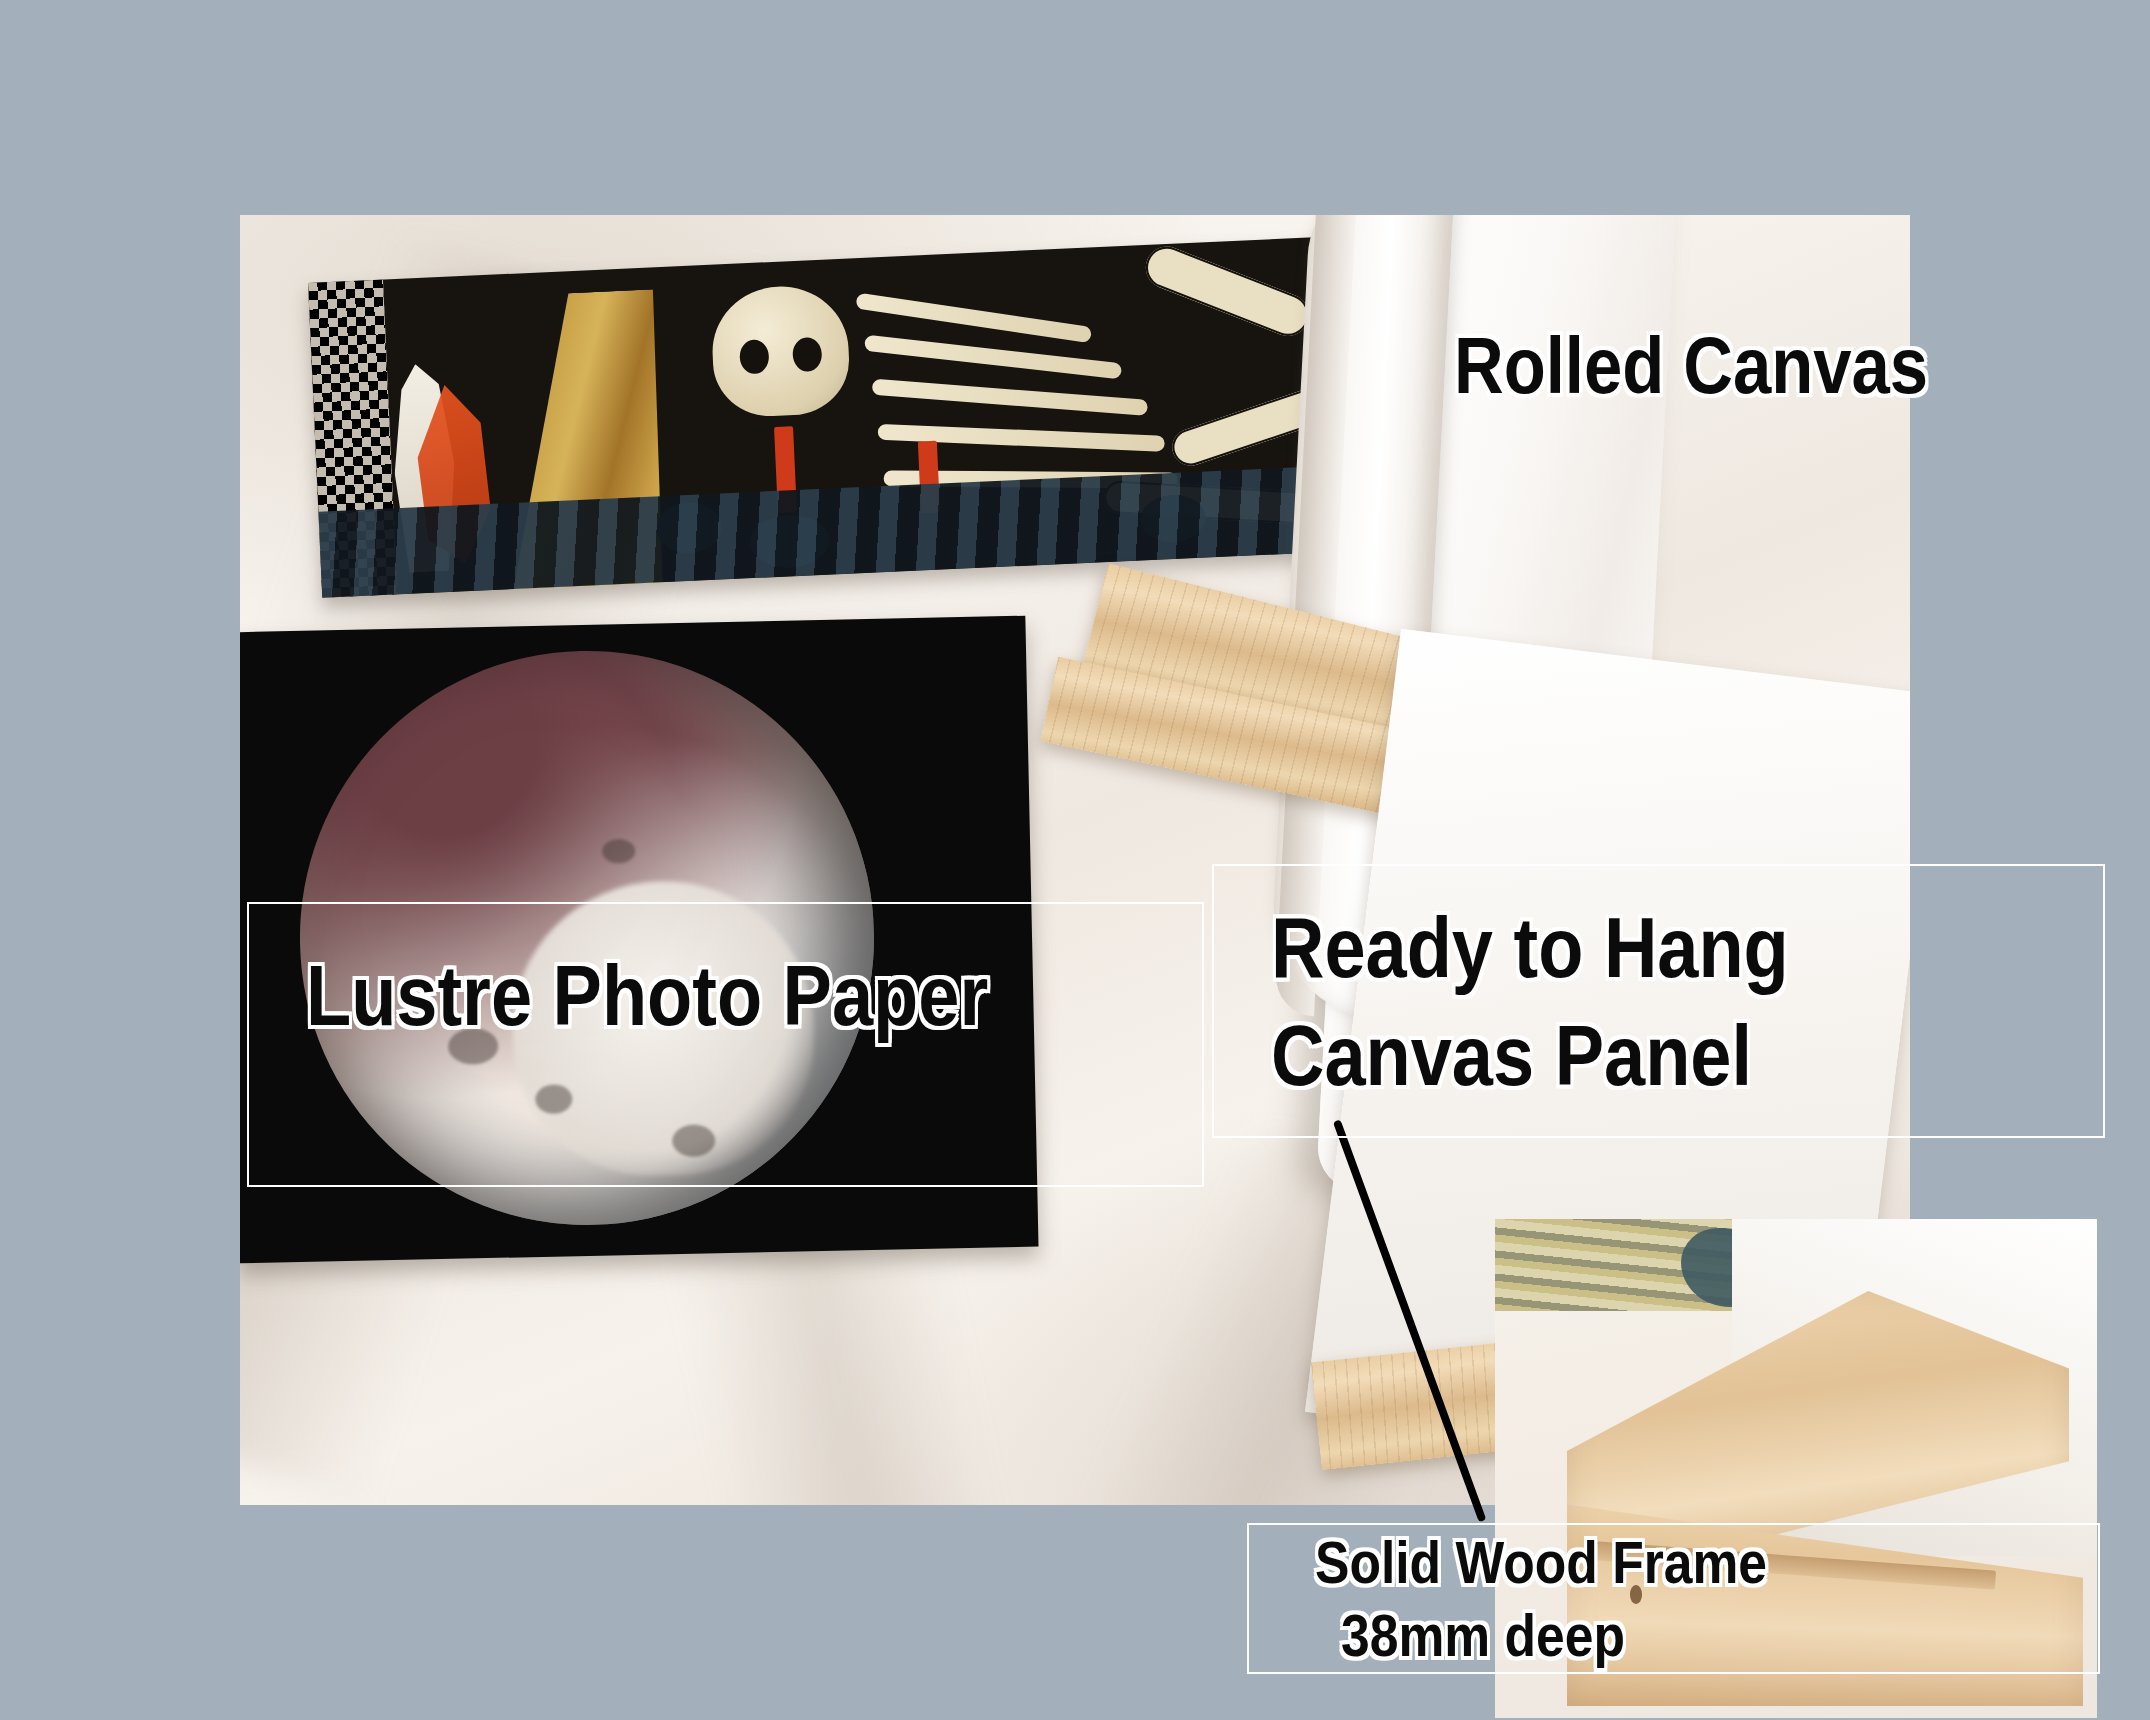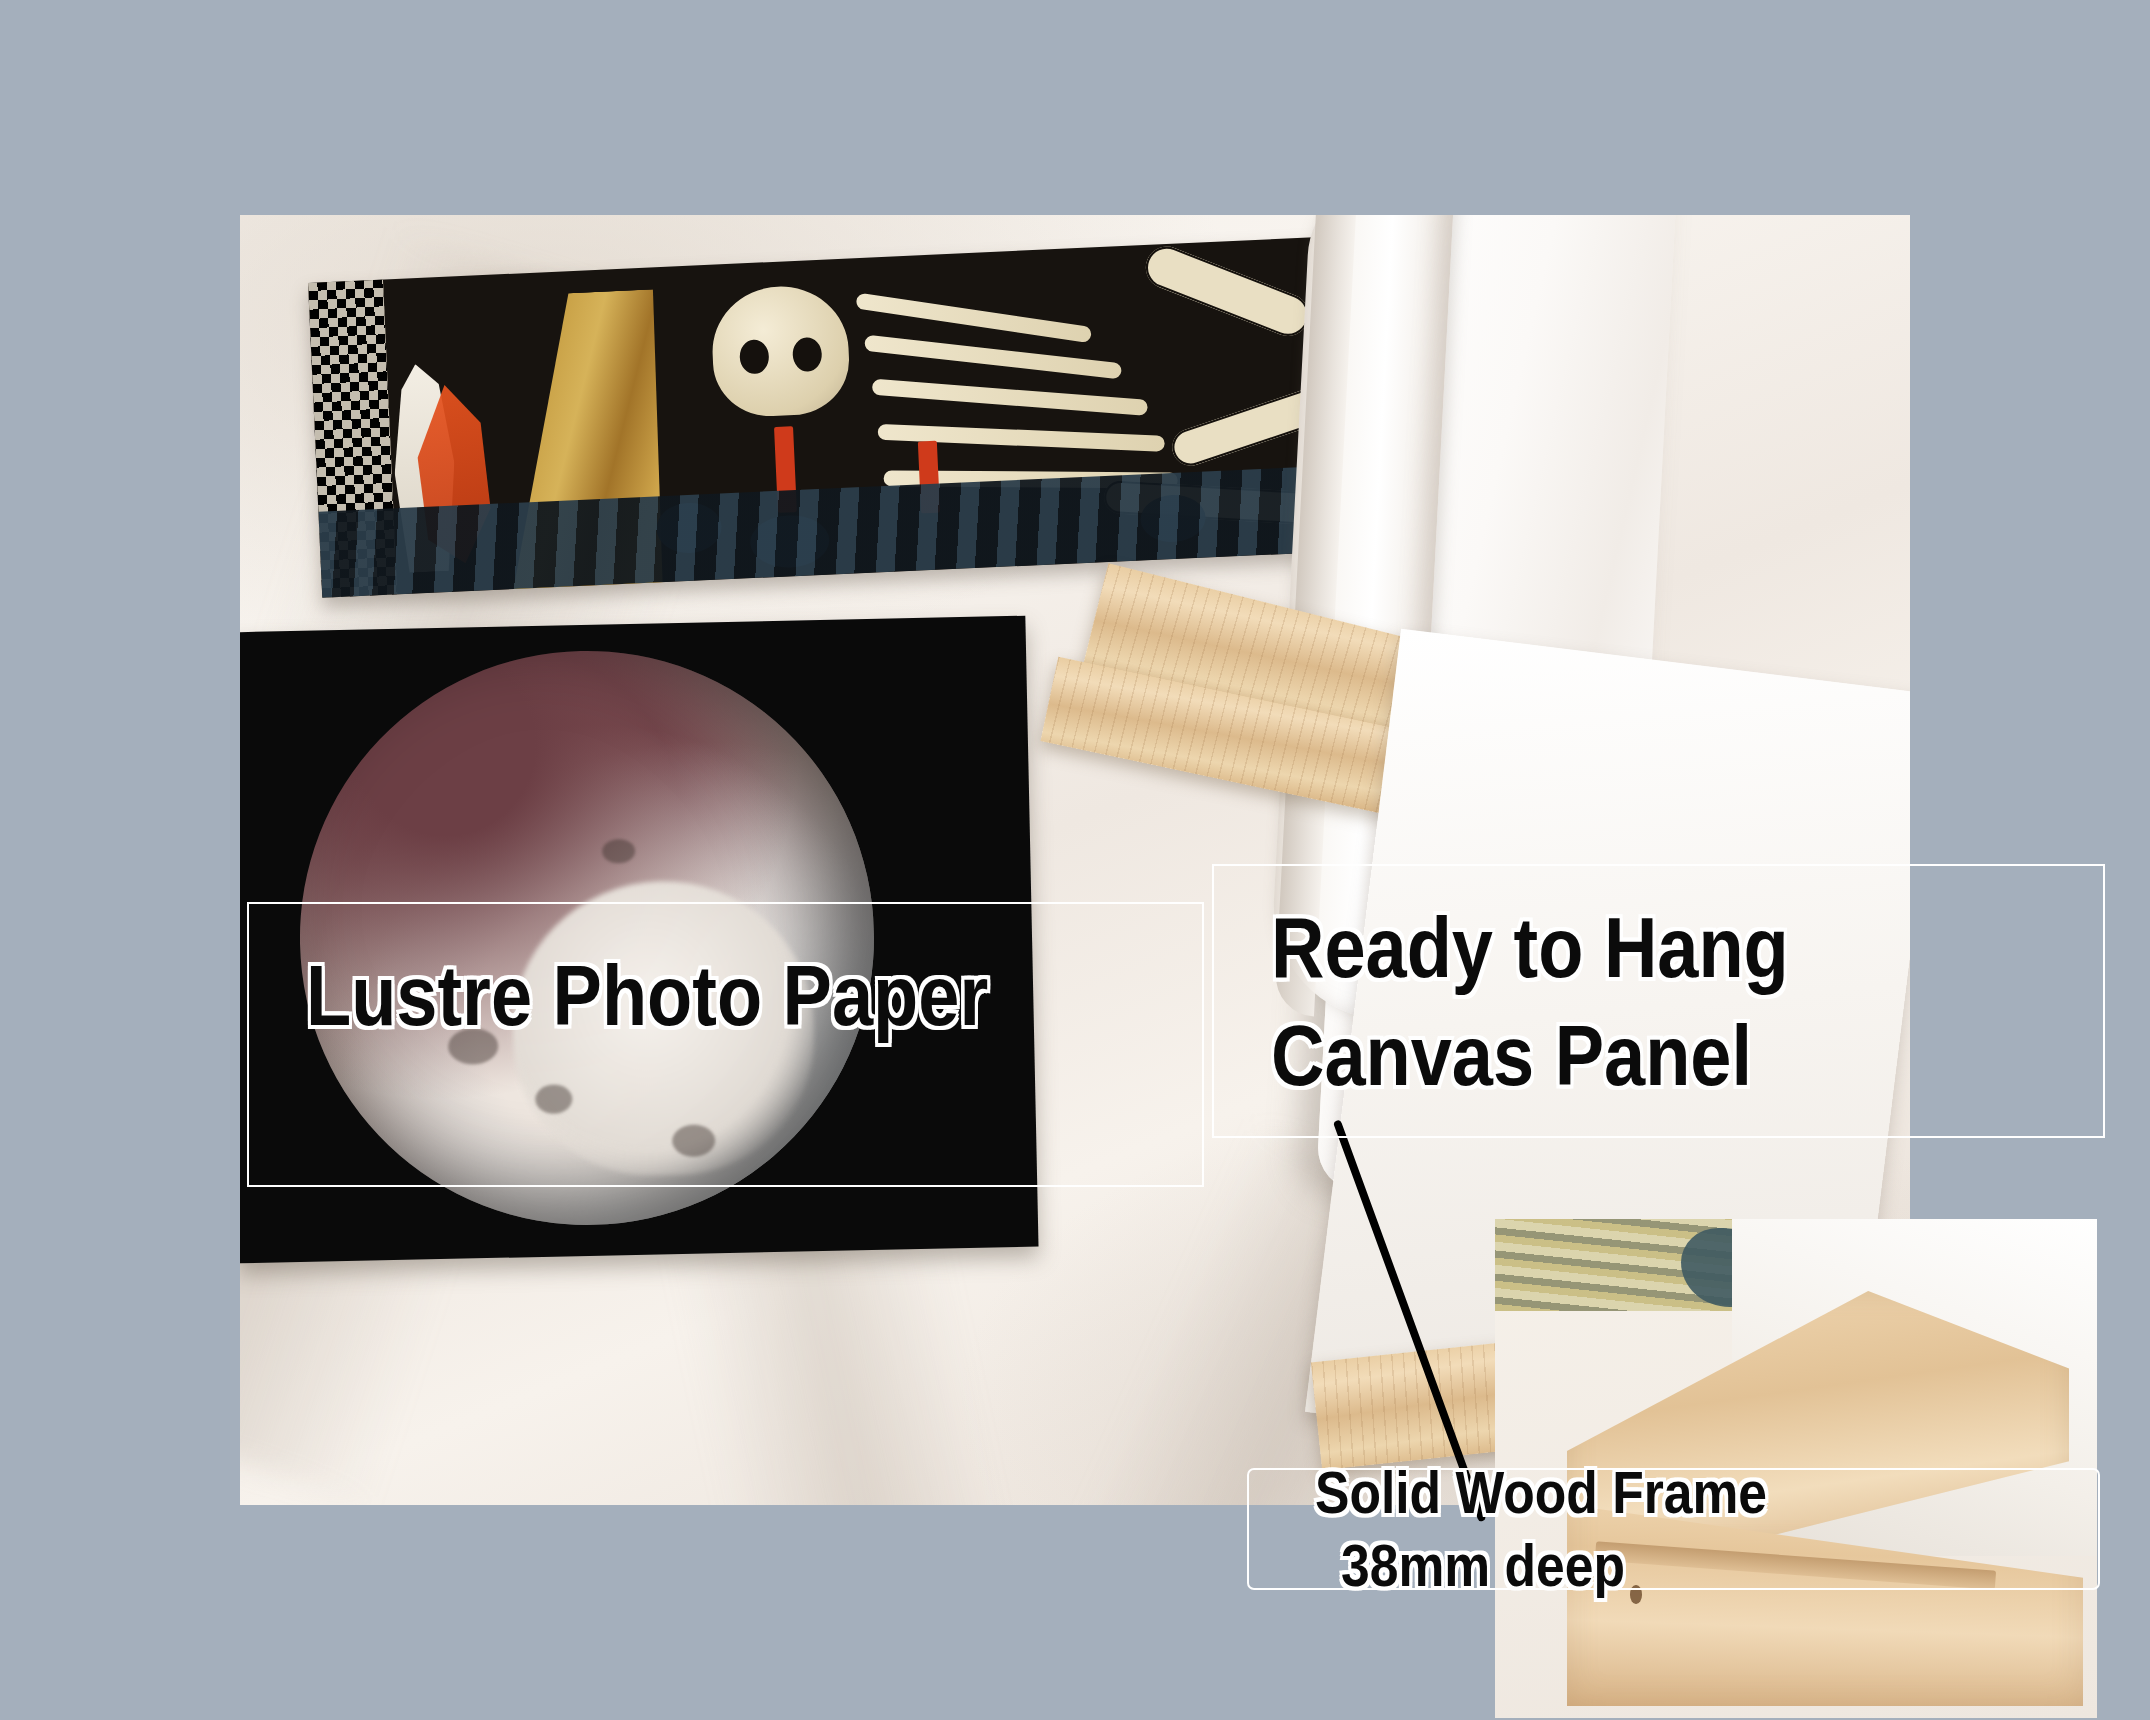--- a/index.html
+++ b/index.html
@@ -263,21 +263,21 @@
 
   #callout-rolled-sub{left:1484px;top:409px;width:620px;height:166px;}
   #callout-rolled-sub .clabel{font-size:44px;line-height:54px;transform-origin:left center;margin-left:13px;}
 
   #callout-lustre{left:247px;top:902px;width:957px;height:285px;}
   #callout-lustre .clabel{font-size:86px;line-height:90px;transform-origin:left center;margin-left:57px;margin-top:-100px;}
 
   #callout-ready{left:1212px;top:864px;width:893px;height:274px;}
   #callout-ready .clabel{font-size:86px;line-height:108px;transform-origin:left center;margin-left:57px;}
 
-  #callout-wood{left:1247px;top:1468px;width:853px;height:122px;border-radius:7px;}
+  #callout-wood{left:1247px;top:1523px;width:853px;height:151px;}
   #callout-wood .clabel{font-size:60px;line-height:73px;transform-origin:left center;margin-left:66px;}
   #callout-wood .clabel.l2{margin-left:92px;}
 </style>
 </head>
 <body>
 
 <div id="stage">
 
   <div class="photo-main">
 
@@ -343,20 +343,23 @@
     <div class="inset-groove"></div>
     <div class="inset-knot"></div>
   </div>
 
   <svg class="pointer-line" viewBox="0 0 3000 2400">
     <line x1="1866" y1="1568" x2="2066" y2="2116" stroke="#000000" stroke-width="11" stroke-linecap="round"></line>
   </svg>
 
 
 
+  <div class="cbox" id="callout-rolled">
+    <div class="clabel">Rolled Canvas</div>
+  </div>
 
 
   <div class="cbox" id="callout-ready">
     <div class="clabel">Ready to Hang</div>
     <div class="clabel">Canvas Panel</div>
   </div>
 
   <div class="cbox" id="callout-lustre">
     <div class="clabel">Lustre Photo Paper</div>
   </div>

